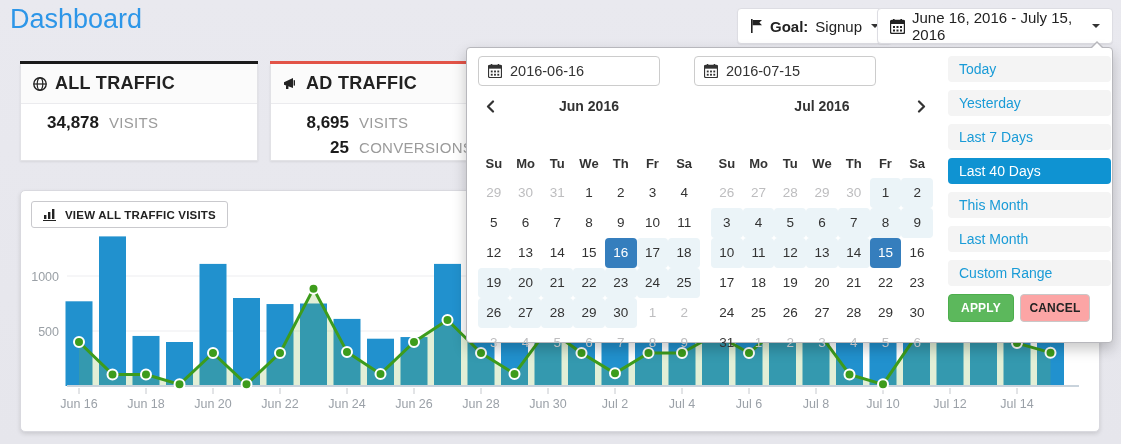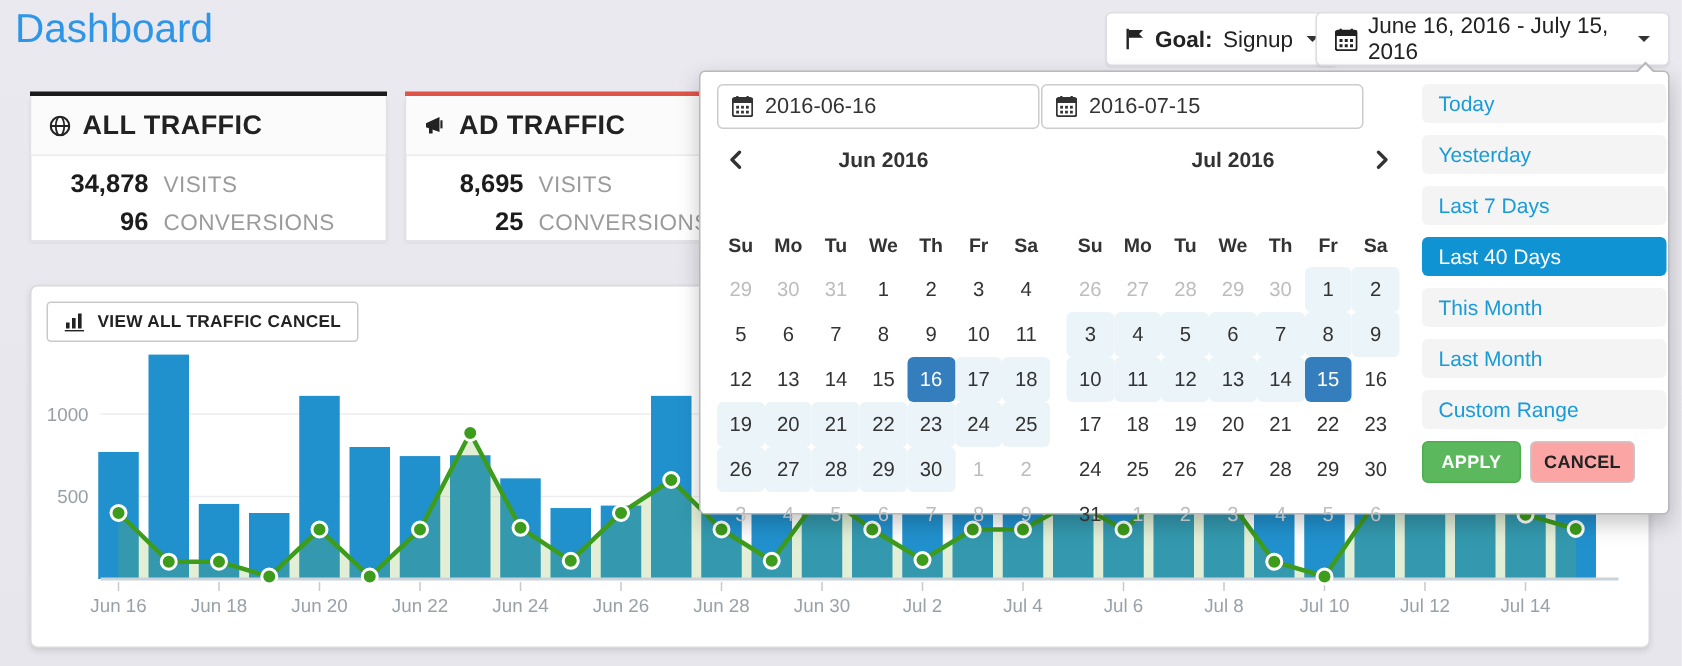--- a/index.html
+++ b/index.html
@@ -55,21 +55,21 @@
   #chart text{font-family:"Liberation Sans","DejaVu Sans",sans-serif;}
   
   .popup{
     position:absolute;left:466px;top:47px;width:647px;height:296px;background:#fff;
     border:1px solid #b7b7bc;border-radius:4px;box-shadow:0 6px 14px rgba(0,0,0,.22);
     box-sizing:border-box;z-index:50;
   }
   .popup .notch{position:absolute;top:-14px;right:8px;width:0;height:0;border:7px solid transparent;border-bottom-color:#b7b7bc;}
   .popup .notch::after{content:"";position:absolute;left:-6px;top:-4px;border:6px solid transparent;border-bottom-color:#fff;}
   .dp-input{
-    position:absolute;top:8px;width:215px;height:30px;border:1px solid #ccc;border-radius:4px;
+    position:absolute;top:8px;width:182px;height:30px;border:1px solid #ccc;border-radius:4px;
     display:flex;align-items:center;gap:8px;padding:0 9px;box-sizing:border-box;
     font-size:14.5px;color:#333;background:#fff;
   }
   .dp-input.start{left:11px;} .dp-input.end{left:227px;}
   .cal{position:absolute;top:46px;width:222px;}
   .cal.left{left:11px;} .cal.right{left:244px;}
   .cal-head{position:relative;height:24px;line-height:24px;text-align:center;font-size:14px;font-weight:bold;color:#333;}
   .cal-nav{position:absolute;top:0;width:20px;height:24px;display:flex;align-items:center;justify-content:center;cursor:pointer;}
   .cal-nav.prev{left:2px;} .cal-nav.next{right:2px;}
   .dow-row,.day-grid{display:grid;grid-template-columns:repeat(7,1fr);}
@@ -140,24 +140,20 @@
             <ellipse cx="7" cy="7" rx="2.8" ry="6.2" fill="none" stroke="#222" stroke-width="1.2"></ellipse>
             <line x1="0.8" y1="7" x2="13.2" y2="7" stroke="#222" stroke-width="1.2"></line>
           </svg>
       </span>
       <span>ALL TRAFFIC</span>
     </div>
     <div class="card-body">
       <div class="stat-row">
         <span class="stat-value">34,878</span>
         <span class="stat-label">VISITS</span>
-      </div>
-      <div class="stat-row">
-        <span class="stat-value">96</span>
-        <span class="stat-label">CONVERSIONS</span>
       </div>
     </div>
   </div>
 
   <div class="card card-ad">
     <div class="card-head">
       <span class="icon">
         <svg width="15" height="13" viewBox="0 0 15 13">
             <path d="M1 5.2 10 1v10L1 7.8z" fill="#222"></path>
             <rect x="10.6" y="3.2" width="1.4" height="5.4" fill="#222"></rect>
@@ -280,21 +276,21 @@
       </svg>
     <div class="report-btn">
       <span class="icon">
         <svg width="14" height="13" viewBox="0 0 14 13">
             <rect x="1" y="7" width="2.4" height="4" fill="#222"></rect>
             <rect x="5" y="4" width="2.4" height="7" fill="#222"></rect>
             <rect x="9" y="1" width="2.4" height="10" fill="#222"></rect>
             <rect x="0" y="12" width="13" height="1.2" fill="#222"></rect>
           </svg>
       </span>
-      <span>VIEW ALL TRAFFIC CANCEL</span>
+      <span>VIEW ALL TRAFFIC VISITS</span>
     </div>
   </div>
 
   <div class="popup">
     <div class="notch"></div>
 
     <div class="dp-input start">
       <span class="icon">
         <svg width="14" height="14" viewBox="0 0 15 15">
             <rect x="0.5" y="1.5" width="14" height="13" rx="1.5" fill="none" stroke="#333" stroke-width="1.4"></rect>

